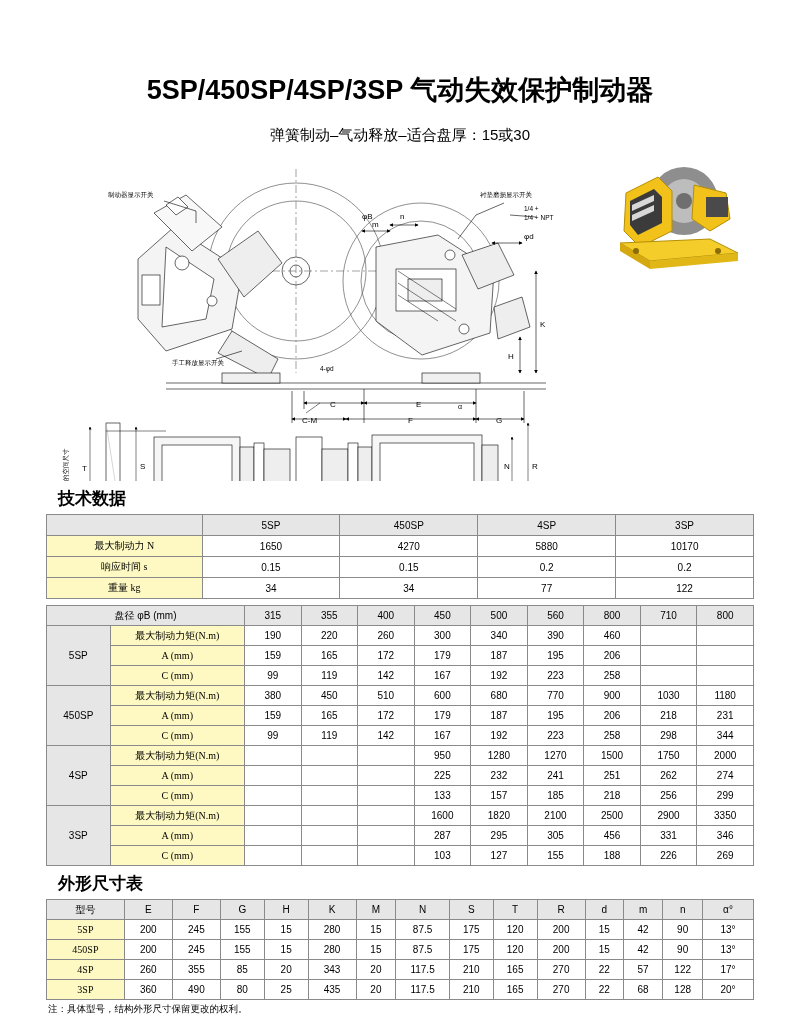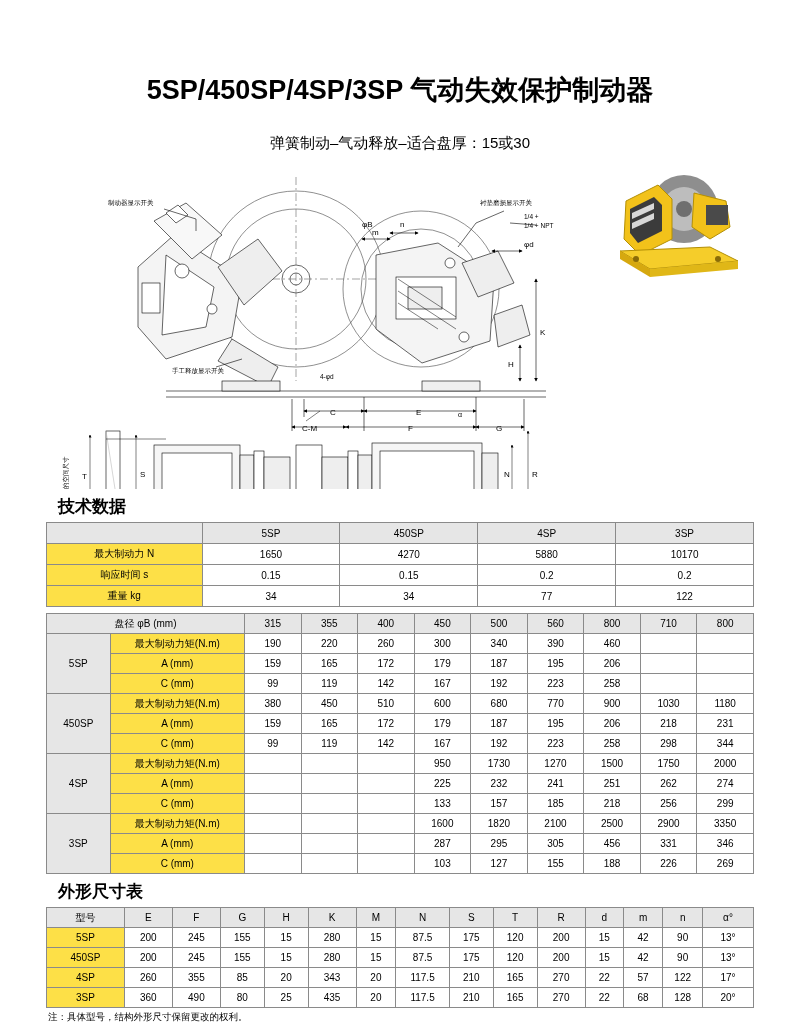--- a/index.html
+++ b/index.html
@@ -28,21 +28,21 @@
     font-weight: bold;
     color: #000;
     margin: 0;
     padding-top: 72px;
     letter-spacing: 0px;
   }
   .subtitle {
     text-align: center;
     font-size: 15px;
     color: #000;
-    margin-top: 26px;
+    margin-top: 18px;
     font-weight: normal;
   }
 
   
   .drawing-area {
     position: relative;
     height: 330px;
     margin-top: 6px;
   }
   .drawing-svg {
@@ -80,22 +80,23 @@
     height: 15px;
     font-weight: normal;
     color: #000;
     overflow: hidden;
     white-space: nowrap;
   }
   .tech-table td {
     height: 16px;
   }
   .lab {
-    background: #fde047;
+    background: #fef9c3;
     font-weight: normal;
+    font-family: Liberation Serif, serif;
   }
   .grp {
     background: #e6e6e6;
   }
   .tbl-wrap {
     margin-bottom: 6px;
     border-radius: 18px;
   }
   .note {
     font-size: 9.5px;
@@ -419,21 +420,21 @@
             <td>298</td>
             <td>344</td>
           </tr>
           <tr>
             <td class="grp" rowspan="3">4SP</td>
             <td class="lab">最大制动力矩(N.m)</td>
             <td></td>
             <td></td>
             <td></td>
             <td>950</td>
-            <td>1730</td>
+            <td>1280</td>
             <td>1270</td>
             <td>1500</td>
             <td>1750</td>
             <td>2000</td>
           </tr>
           <tr>
             <td class="lab">A (mm)</td>
             <td></td>
             <td></td>
             <td></td>

